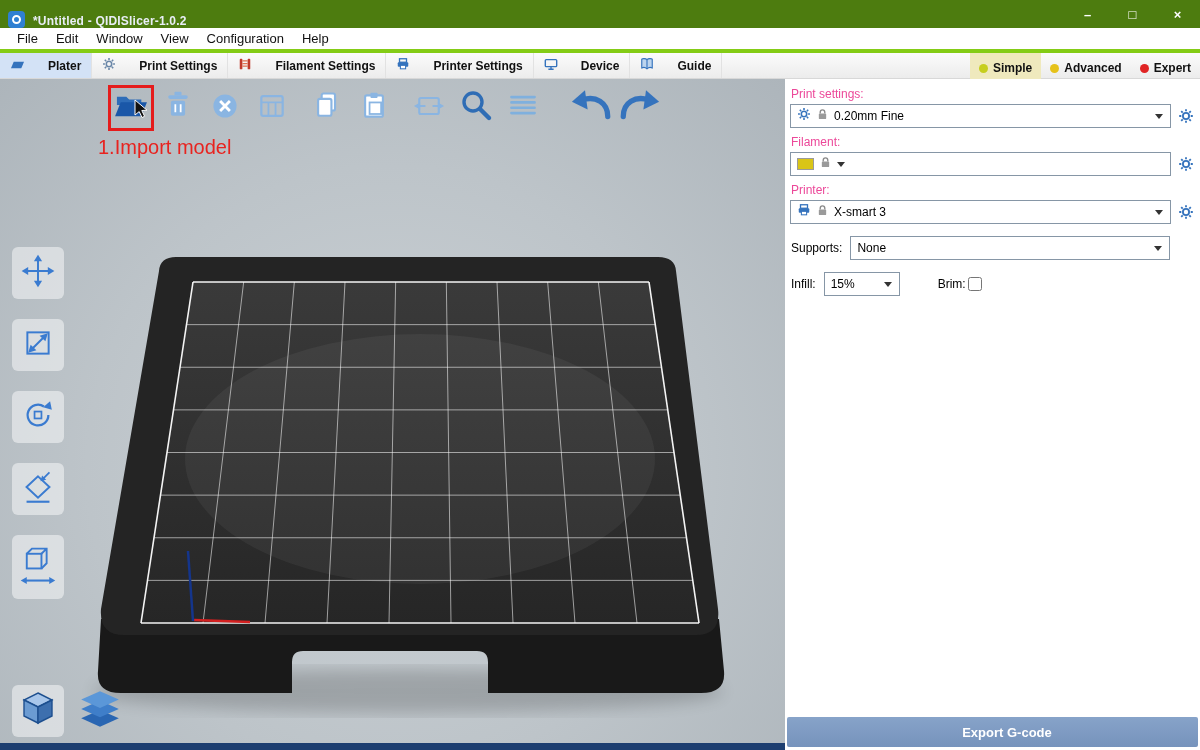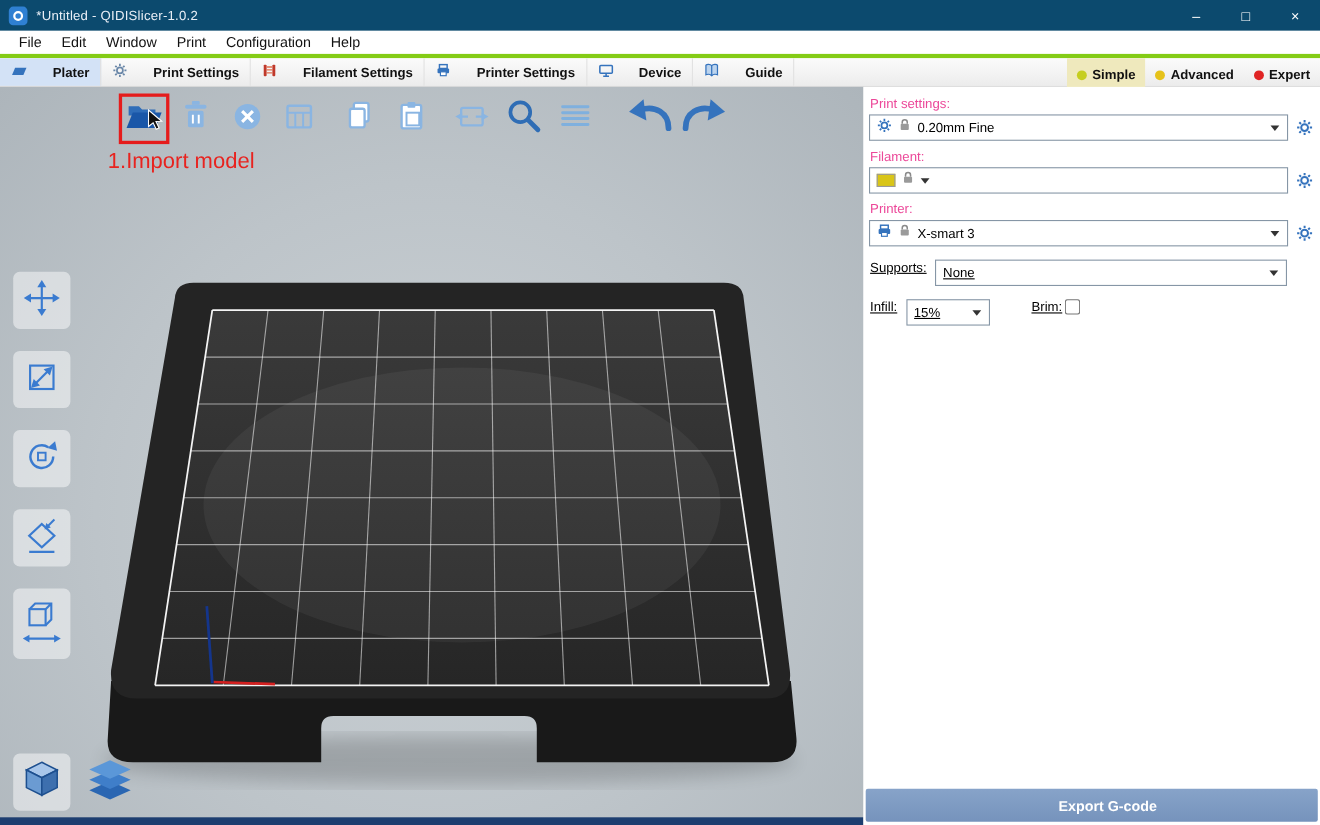--- a/index.html
+++ b/index.html
@@ -1,20 +1,20 @@
 <!DOCTYPE html>
 <html><head>
 <meta charset="utf-8">
 <style>
   * { box-sizing: border-box; margin: 0; padding: 0; }
   body { font-family: "Liberation Sans", sans-serif; }
   .app { width: 1200px; height: 750px; position: relative; overflow: hidden; background: #fff; user-select: none; }
 
   
-  .titlebar { height: 28px; background: #0c4a6e; display: flex; align-items: center; padding-left: 8px; color: #e9eef6; }
+  .titlebar { height: 28px; background: #4d7c0f; display: flex; align-items: flex-end; padding-left: 8px; color: #e9eef6; font-weight: bold; }
   .app-icon { width: 17px; height: 17px; border-radius: 4px; background: #2f80d2; margin-right: 8px; position: relative; }
   .app-icon::after { content:""; position: absolute; inset: 4px; border: 2px solid #fff; border-radius: 50%; }
   .tb-title { font-size: 12px; letter-spacing: .2px; }
   .win-controls { margin-left: auto; display: flex; height: 100%; }
   .win-btn { width: 45px; height: 100%; display: flex; align-items: center; justify-content: center; font-size: 13px; color: #fff; cursor: default; }
 
   
   .menubar { height: 25px; background: #ffffff; display: flex; align-items: center; padding-left: 8px; border-bottom: 4px solid #84cc16; }
   .menu-item { font-size: 13px; color: #111; padding: 0 9px; height: 100%; display: flex; align-items: center; }
 
@@ -55,21 +55,21 @@
   
   .panel { width: 415px; background: #fff; position: relative; padding: 8px 5px 0 5px; }
   .p-label { font-size: 12px; color: #ec4899; margin: 0 1px 3px; }
   .combo-row { display: flex; align-items: center; margin-bottom: 7px; }
   .combo { flex: 1; height: 24px; border: 1px solid #8696a6; background: #fff; display: flex; align-items: center; padding: 0 7px 0 6px; gap: 6px; }
   .combo-text { flex: 1; font-size: 12px; color: #000; white-space: nowrap; overflow: hidden; }
   .chev { width: 0; height: 0; border-left: 4px solid transparent; border-right: 4px solid transparent; border-top: 5px solid #333; }
   .gear-btn { width: 18px; height: 18px; margin-left: 6px; display: flex; align-items: center; justify-content: center; }
   .spacer24 { width: 24px; }
   .swatch { width: 17px; height: 12px; background: #d9c517; border: 1px solid #9a9a9a; }
-  .inline-row { display: flex; align-items: flex-start; margin: 12px 1px 0; text-decoration: underline; }
+  .inline-row { display: flex; align-items: center; margin: 12px 1px 0; }
   .inline-label { font-size: 12px; color: #000; margin-right: 8px; }
   .combo.small { flex: none; width: 76px; }
   .brim-label { font-size: 12px; margin-left: 38px; margin-right: 2px; }
   .brim-check { width: 14px; height: 14px; }
   .export-btn { position: absolute; left: 2px; right: 2px; bottom: 3px; height: 30px; background: linear-gradient(#87a3c9, #7693bc); color: #fff; font-size: 13px; font-weight: 700; display: flex; align-items: center; justify-content: center; border-radius: 2px; padding-left: 29px; }
 </style>
 </head>
 <body>
 
 <div class="app">
@@ -81,21 +81,21 @@
       <div class="win-btn">–</div>
       <div class="win-btn">□</div>
       <div class="win-btn">×</div>
     </div>
   </div>
 
   <div class="menubar">
     <span class="menu-item">File</span>
     <span class="menu-item">Edit</span>
     <span class="menu-item">Window</span>
-    <span class="menu-item">Print</span>
+    <span class="menu-item">View</span>
     <span class="menu-item">Configuration</span>
     <span class="menu-item">Help</span>
   </div>
 
   <div class="tabbar">
     <div class="tab active">
       <span><svg width="15" height="15" viewBox="0 0 16 16">
             <polygon points="1,12 4,5 15,5 12,12" fill="#3573bd"></polygon>
           </svg></span>
       <span>Plater</span>

